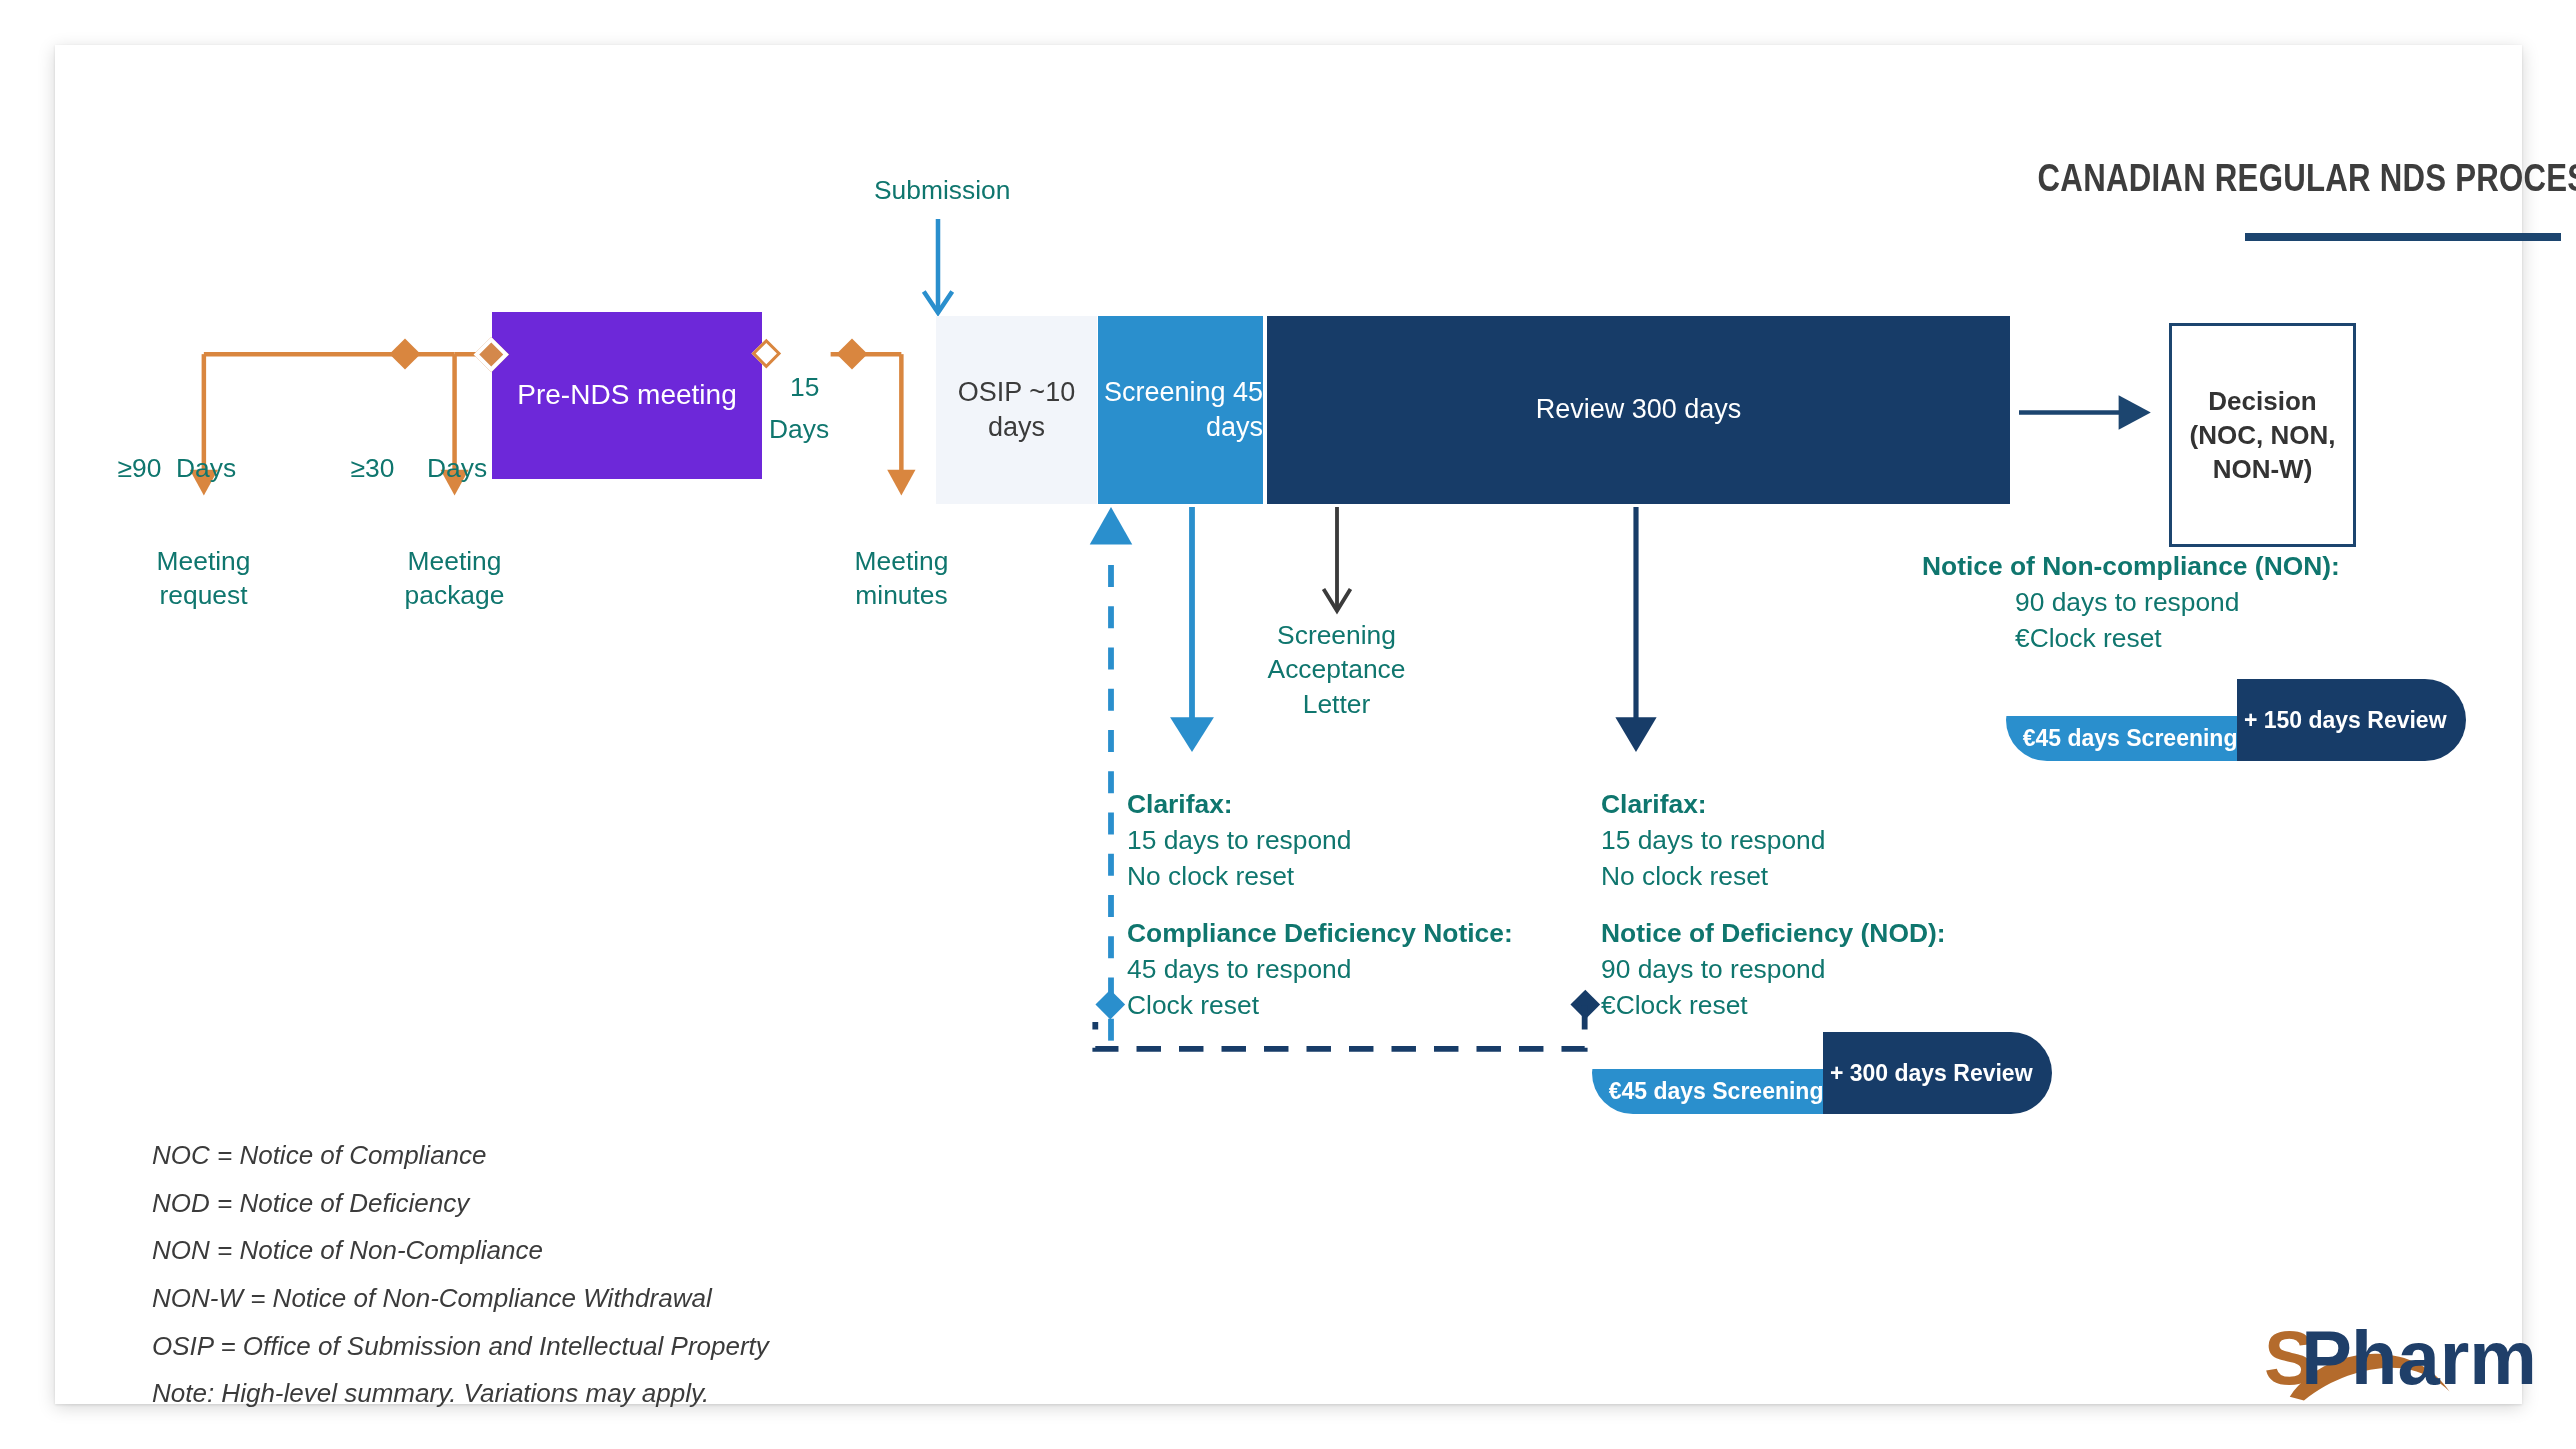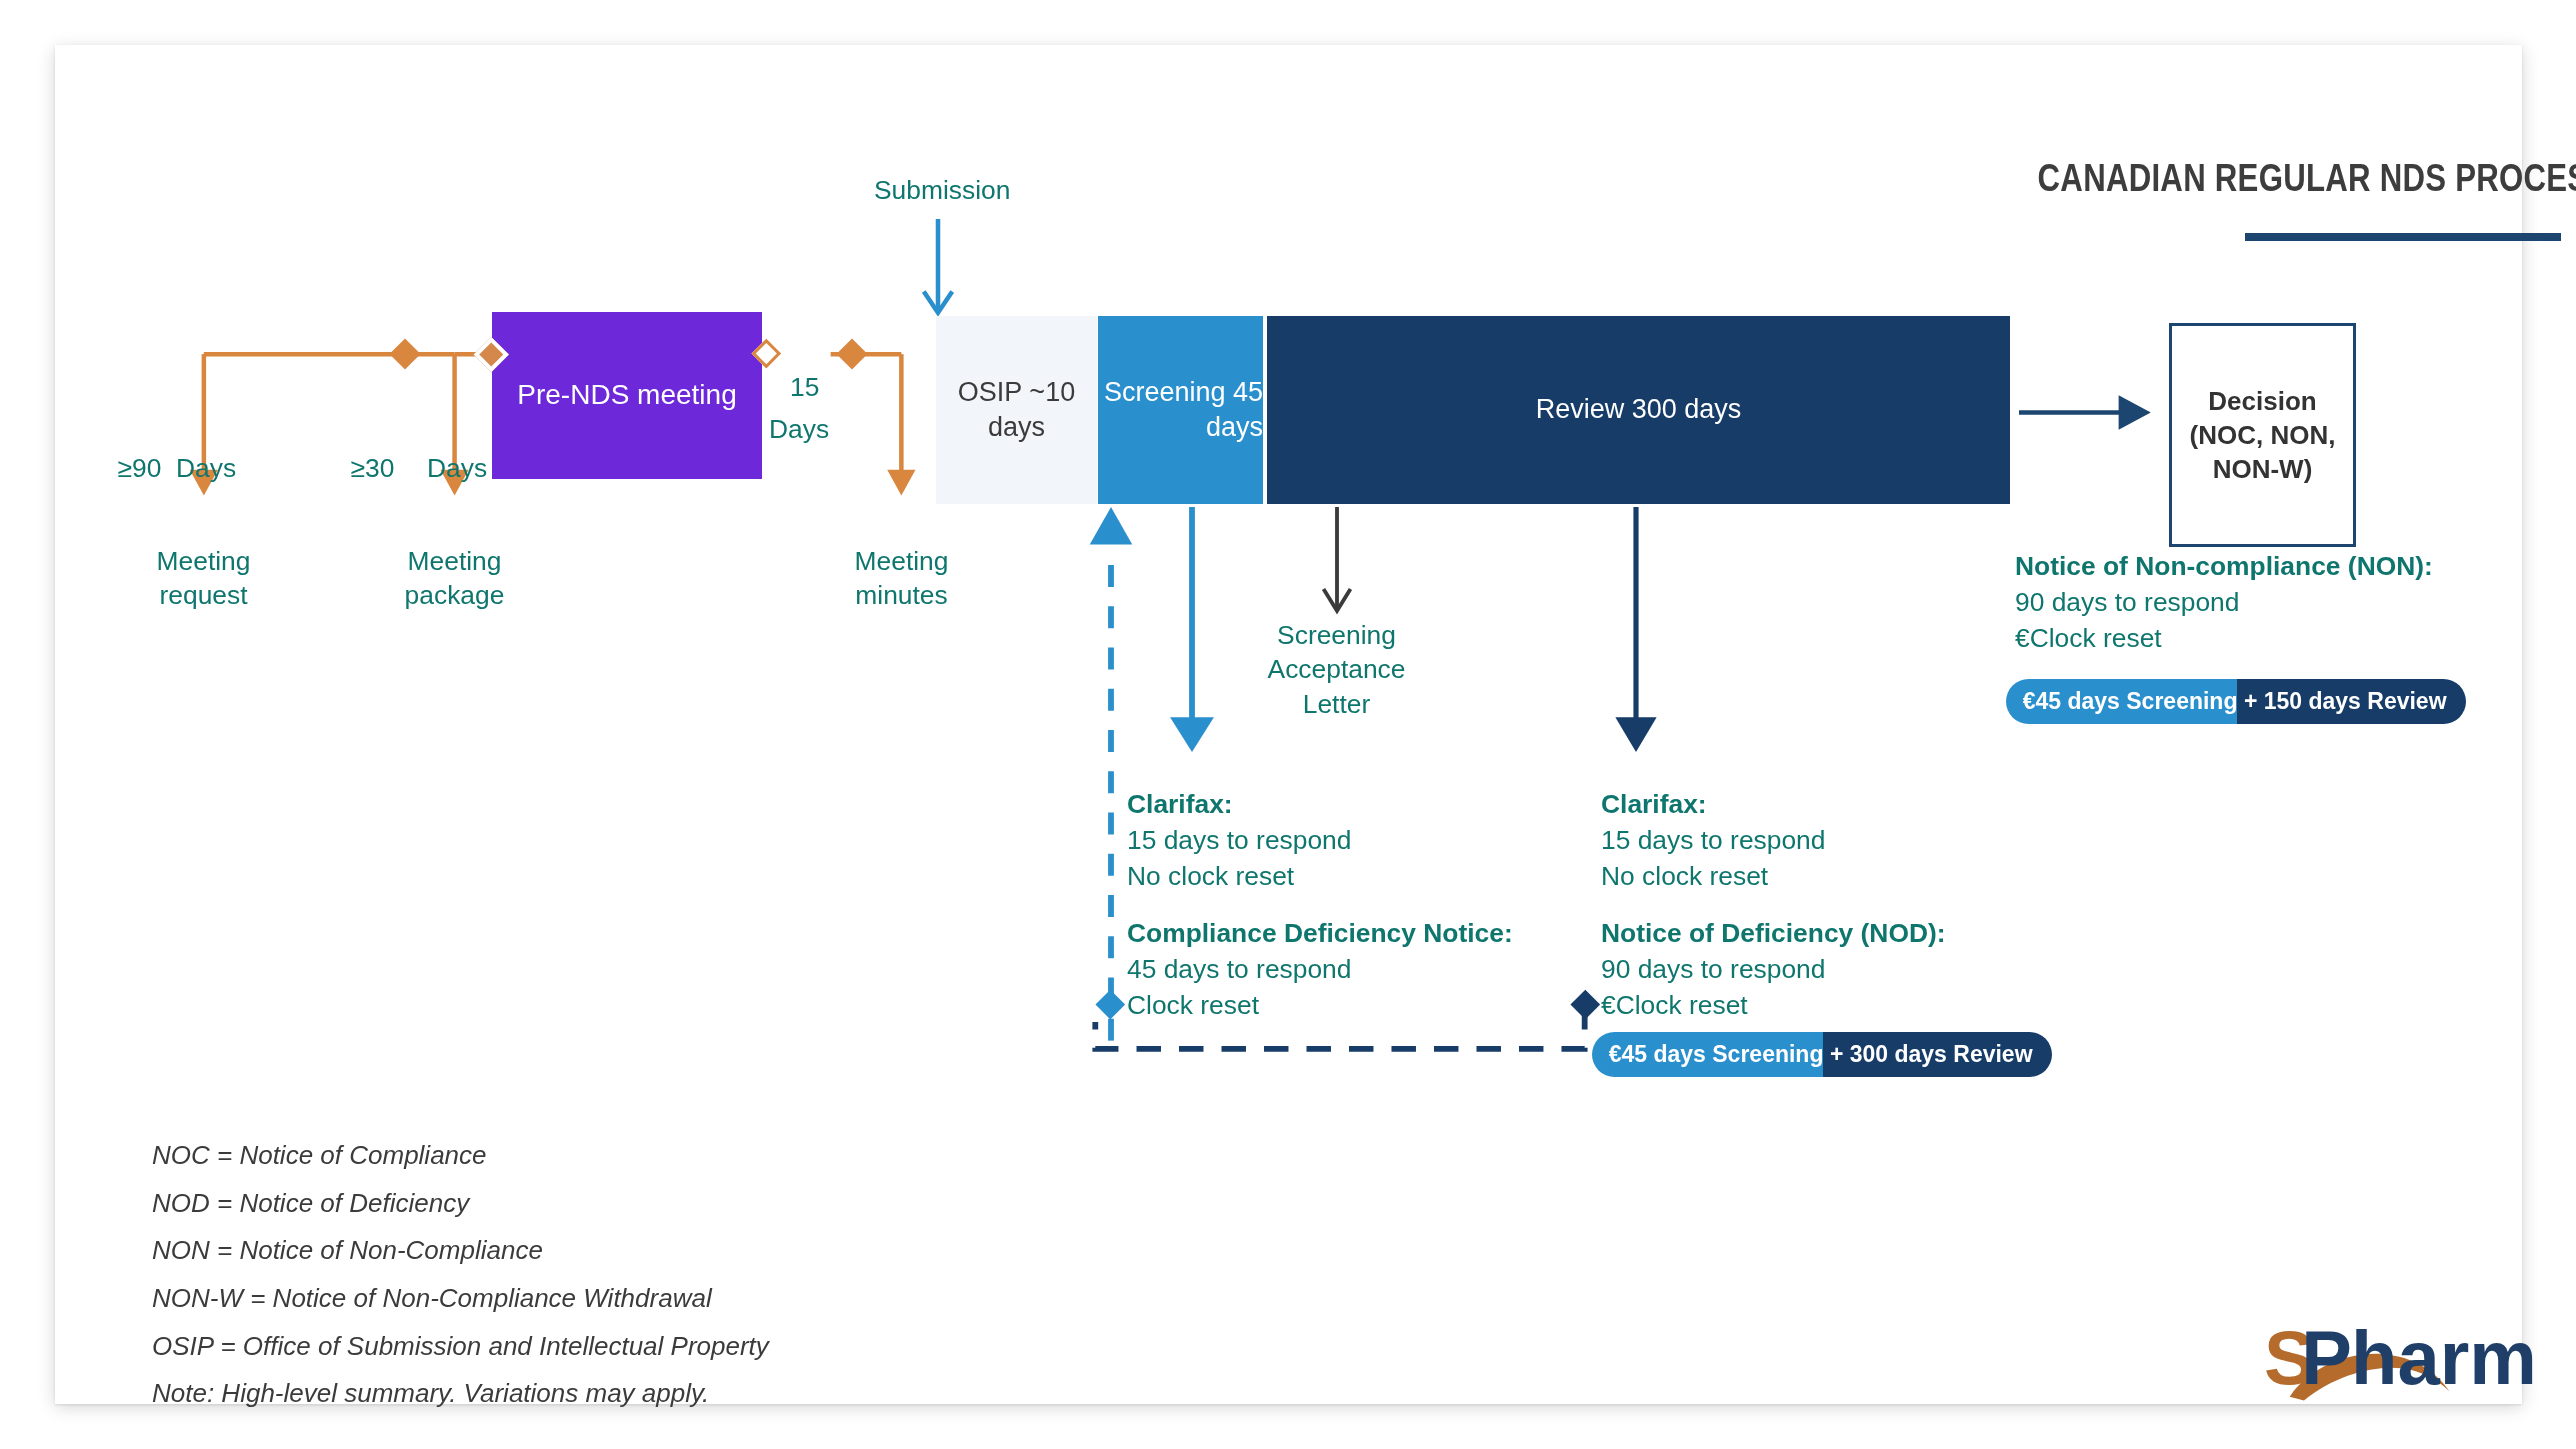--- a/index.html
+++ b/index.html
@@ -62,21 +62,21 @@
     border:3.2px solid #1c456f;background:#ffffff;color:#333333;
     font-weight:bold;font-size:26px;line-height:1.32;text-align:center;
     display:flex;align-items:center;justify-content:center;box-sizing:border-box;
   }
 
   
   .pill{
     display:inline-flex;align-items:stretch;border-radius:643px;overflow:hidden;
     font-size:23px;font-weight:bold;color:#ffffff;white-space:nowrap;
   }
-  .pill .lft{background:#2a8fcd;display:flex;align-items:center;padding:9px 0 9px 16.7px;}
+  .pill .lft{background:#2a8fcd;display:flex;align-items:center;padding:9px 0 9px 16.7px;margin-top:37px;}
   .pill .rgt{background:#173c68;display:flex;align-items:center;padding:9px 19.3px 9px 6.4px;}
 
   
   #logo{left:2209px;top:1269px;width:277px;height:97px;}
 
   
   #legend{left:97px;top:1095px;font-style:italic;color:#3b3b3b;font-size:26px;}
   #legend div{margin-bottom:16.7px;white-space:nowrap;}
 
   svg{display:block;overflow:visible;}
@@ -207,21 +207,21 @@
 
   <div class="abs txt bold" style="left:1546px;top:871px;">Notice of Deficiency (NOD):</div>
   <div class="abs txt" style="left:1546px;top:907px;">90 days to respond</div>
   <div class="abs txt" style="left:1546px;top:943px;">€Clock reset</div>
 
   <div class="abs pill" style="left:1537px;top:987px;">
     <span class="lft">€45 days Screening</span>
     <span class="rgt">+ 300 days Review</span>
   </div>
 
-  <div class="abs txt bold" style="left:1960px;top:504px;">Notice of Non-compliance (NON):</div>
+  <div class="abs txt bold" style="left:1867px;top:504px;">Notice of Non-compliance (NON):</div>
   <div class="abs txt" style="left:1960px;top:540px;">90 days to respond</div>
   <div class="abs txt" style="left:1960px;top:576px;">€Clock reset</div>
 
   <div class="abs pill" style="left:1951px;top:634px;">
     <span class="lft">€45 days Screening</span>
     <span class="rgt">+ 150 days Review</span>
   </div>
 
   <div class="abs" id="legend">
     <div>NOC = Notice of Compliance</div>

